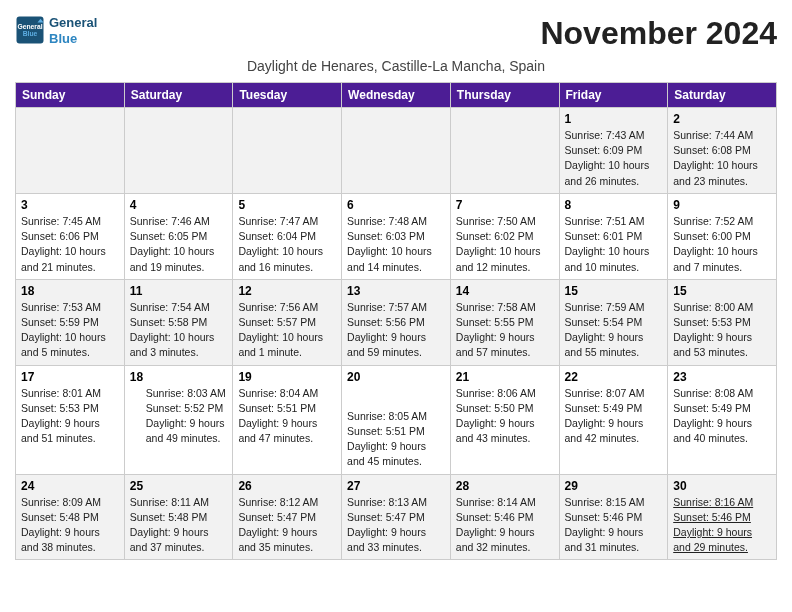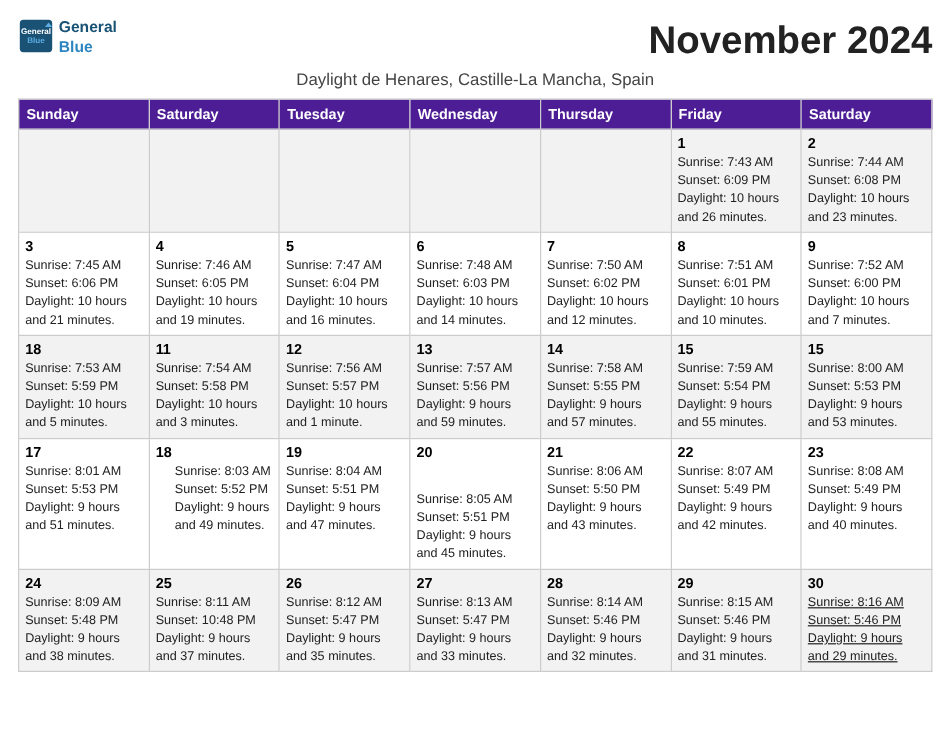--- a/index.html
+++ b/index.html
@@ -266,21 +266,21 @@
       <tr>
         <td>
           <span class="day-num">24</span>
           <div class="day-info" style="white-space: pre-line;">Sunrise: 8:09 AM
 Sunset: 5:48 PM
 Daylight: 9 hours and 38 minutes.</div>
         </td>
         <td>
           <span class="day-num">25</span>
           <div class="day-info" style="white-space: pre-line;">Sunrise: 8:11 AM
-Sunset: 10:48 PM
+Sunset: 5:48 PM
 Daylight: 9 hours and 37 minutes.</div>
         </td>
         <td>
           <span class="day-num">26</span>
           <div class="day-info" style="white-space: pre-line;">Sunrise: 8:12 AM
 Sunset: 5:47 PM
 Daylight: 9 hours and 35 minutes.</div>
         </td>
         <td>
           <span class="day-num">27</span>

